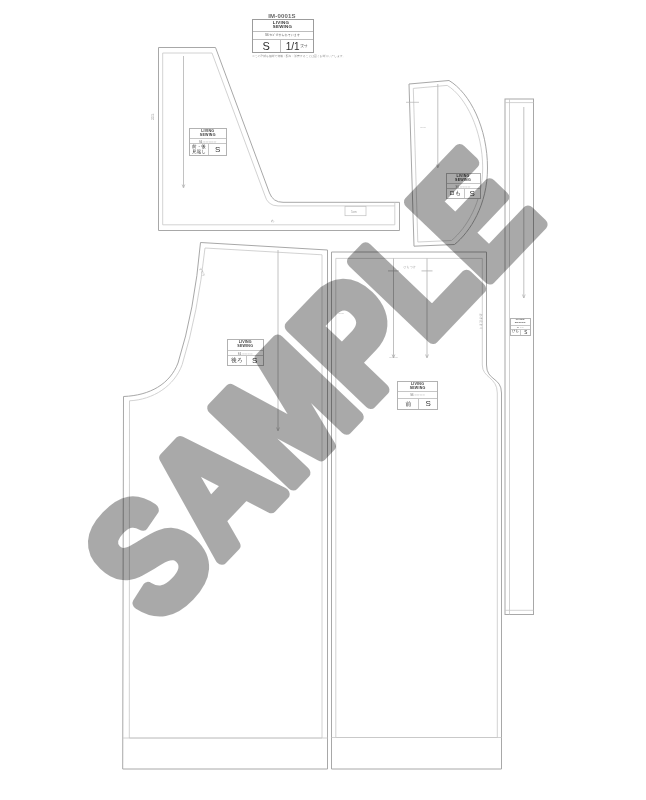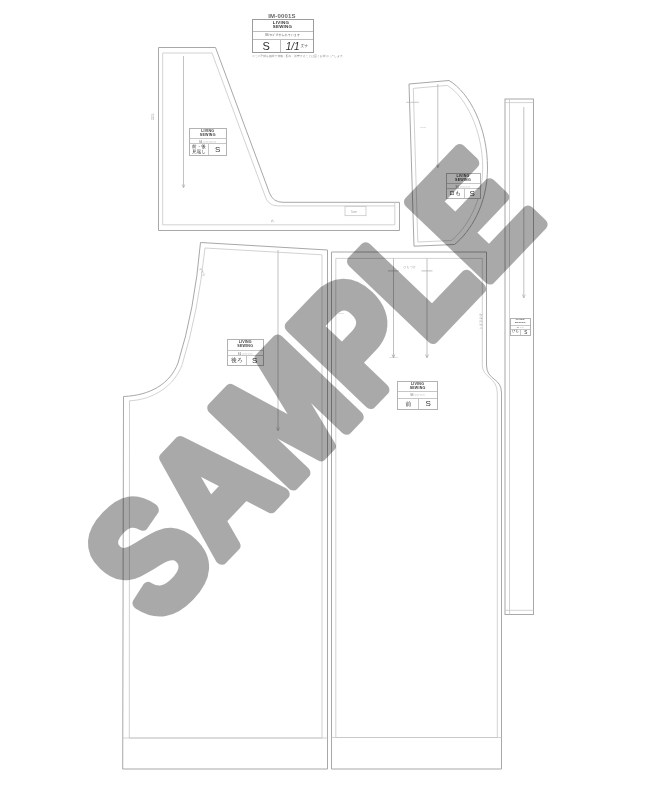--- a/index.html
+++ b/index.html
@@ -121,21 +121,21 @@
 <div style="position:absolute;left:251px;top:12.5px;width:62px;text-align:center;font-size:6px;font-weight:bold;color:#666;letter-spacing:0.2px;">IM-0001S</div>
 
 <div style="position:absolute;left:251.5px;top:19px;width:62px;height:34px;border:0.9px solid #9c9c9c;background:#fff;box-sizing:border-box;display:flex;flex-direction:column;">
 
   <div style="height:12px;border-bottom:0.7px solid #bdbdbd;display:flex;flex-direction:column;align-items:center;justify-content:center;font-weight:bold;font-size:4.4px;line-height:1.08;color:#333;letter-spacing:0.3px;">LIVING<br>SEWING</div>
 
   <div style="height:8px;border-bottom:0.7px solid #bdbdbd;display:flex;align-items:center;justify-content:center;font-size:3px;color:#555;white-space:nowrap;">S6 ｻｲｽﾞで作られています</div>
 
   <div style="flex:1;display:flex;">
     <div style="flex:0.85;border-right:0.7px solid #bdbdbd;display:flex;align-items:center;justify-content:center;font-size:11px;color:#2e2e2e;">S</div>
-    <div style="flex:1;display:flex;align-items:center;justify-content:center;font-size:10px;color:#2e2e2e;font-style:italic;">1/1<span style="font-size:3.4px;margin-left:1px;">実寸</span></div>
+    <div style="flex:1;display:flex;align-items:center;justify-content:center;font-size:10px;color:#2e2e2e;">1/1<span style="font-size:3.4px;margin-left:1px;">実寸</span></div>
   </div>
 </div>
 
 <div style="position:absolute;left:252px;top:54px;width:90px;font-size:2.8px;color:#8a8a8a;white-space:nowrap;">※この型紙を無断で複製・配布・販売することは固くお断りいたします。</div>
 
 <div class="lb" style="left:188.5px;top:127.5px;width:38.5px;height:28px;">
   <div class="lg">LIVING<br>SEWING</div>
   <div class="sm">S6 ーーーーー</div>
   <div class="row">
         <div class="nm" style="font-size:4.6px;">前・後<br>見返し</div>

